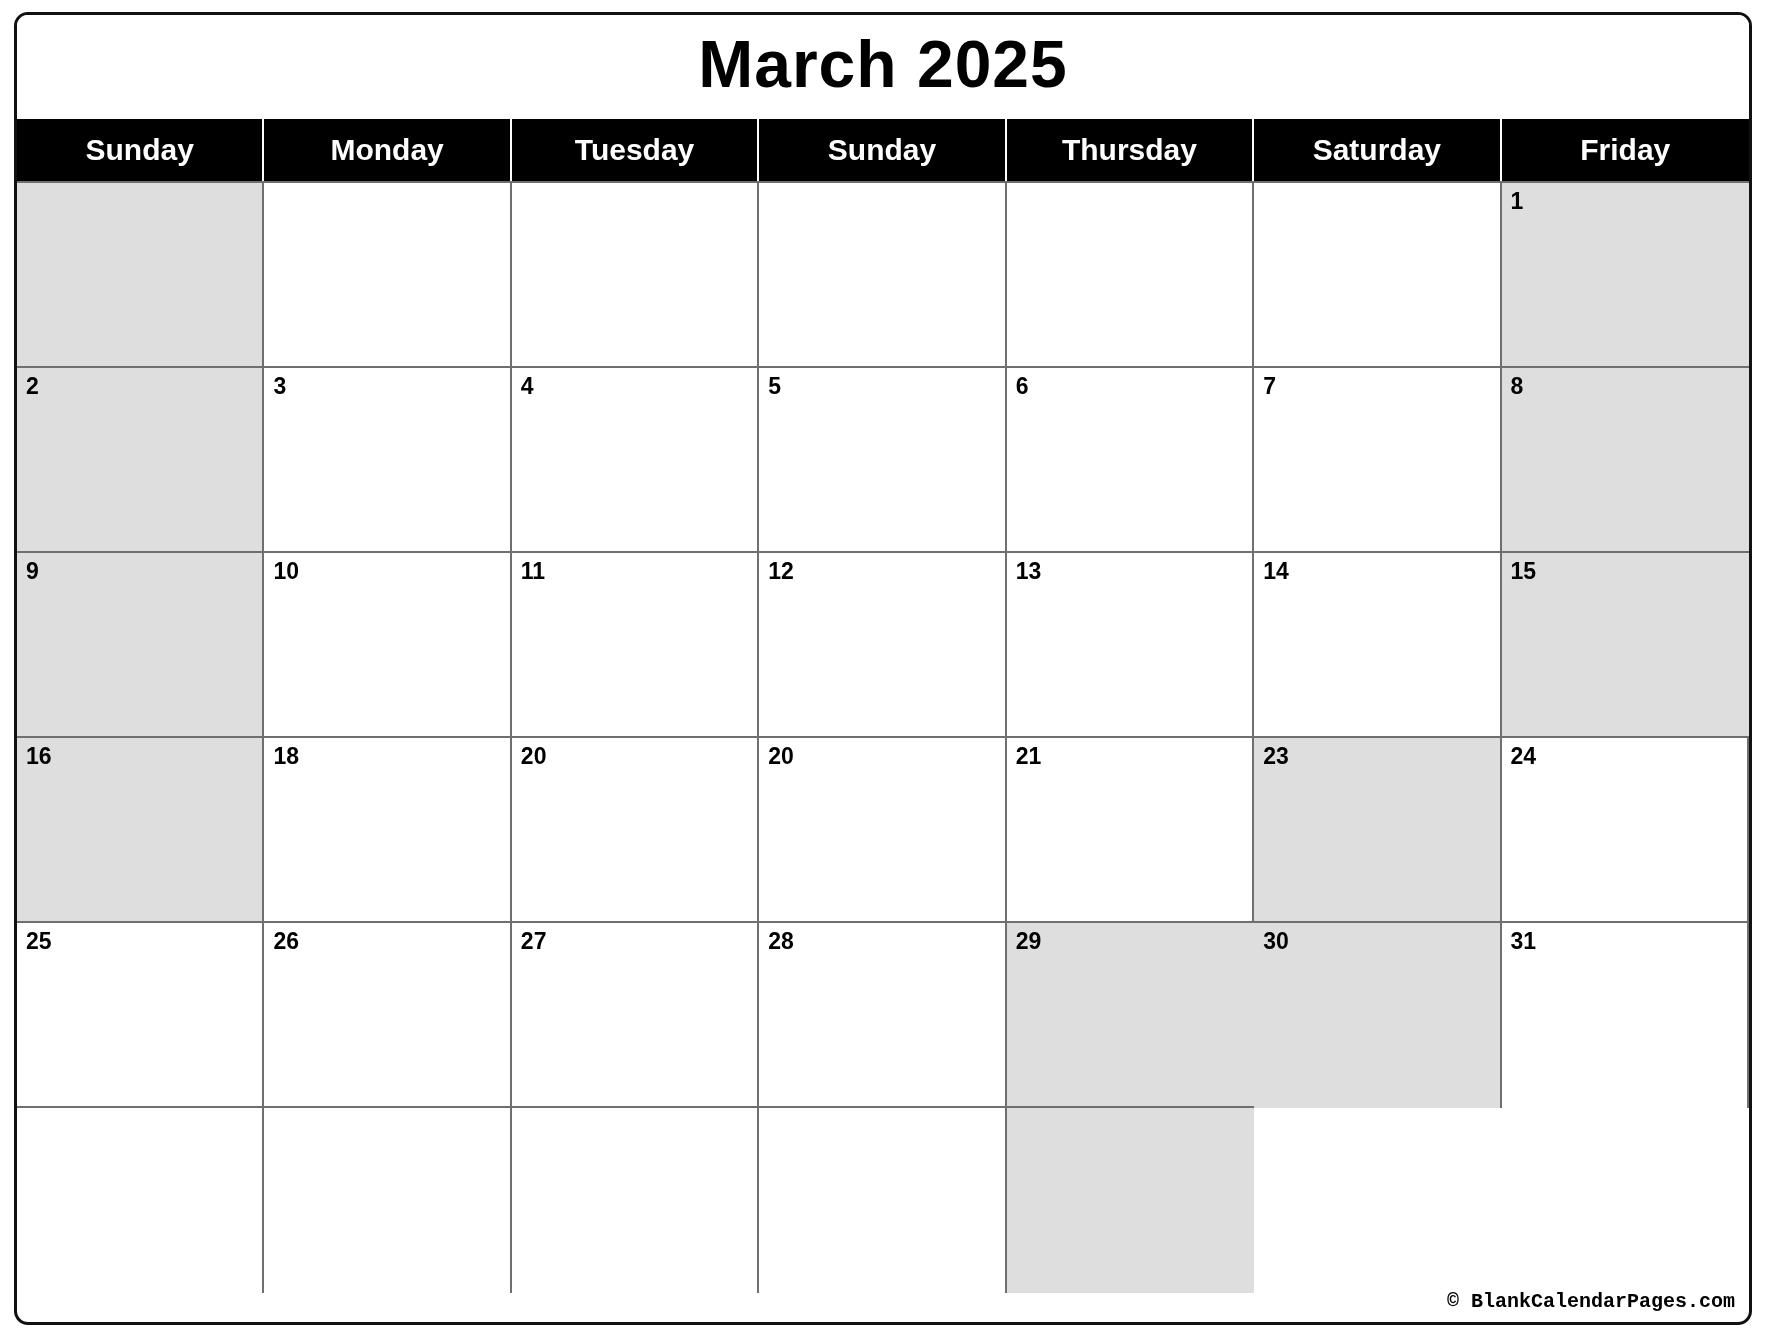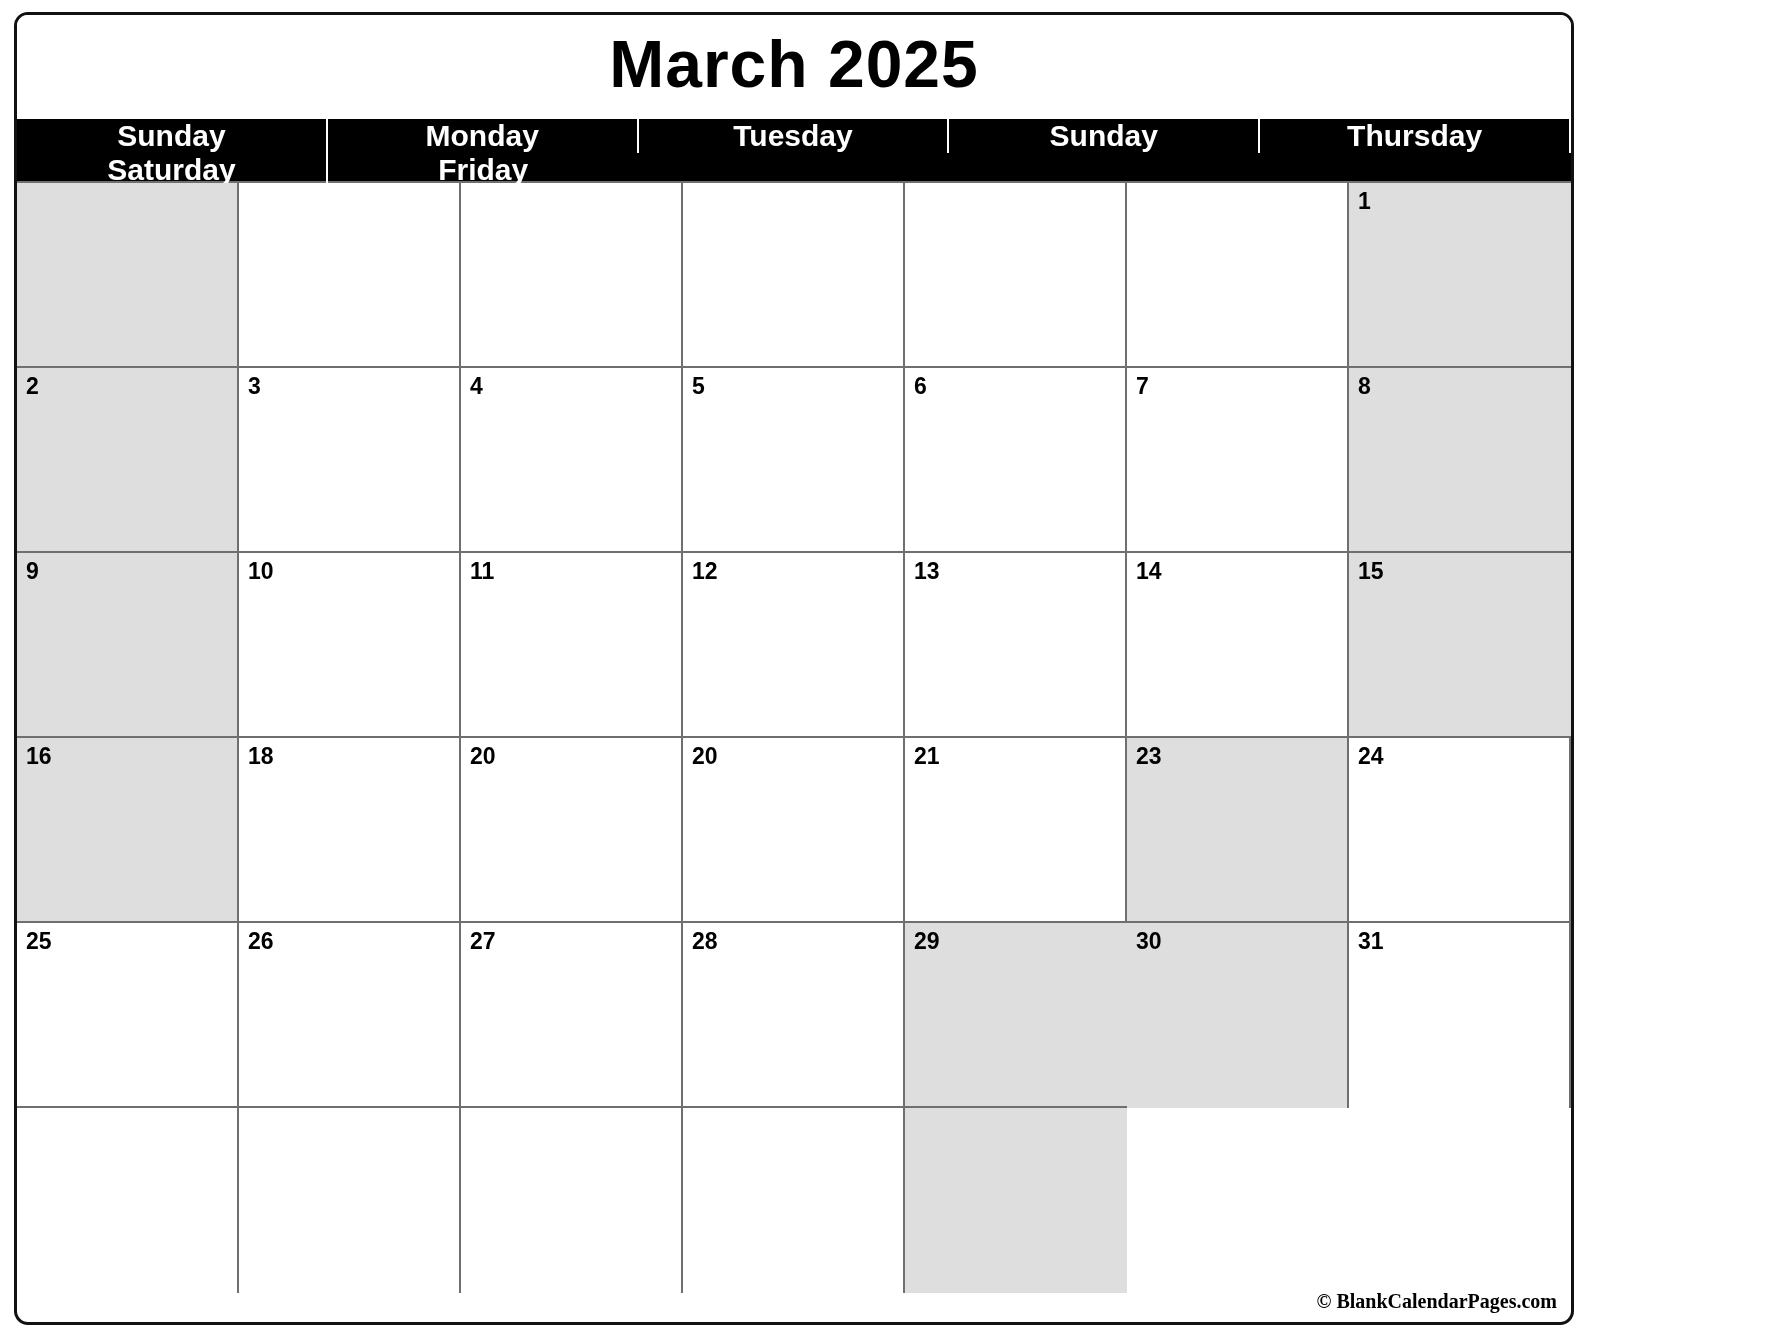--- a/index.html
+++ b/index.html
@@ -11,21 +11,21 @@
     width: 1767px;
     height: 1339px;
     font-family: "Liberation Sans", sans-serif;
     overflow: hidden;
   }
 
   .calendar-frame {
     position: absolute;
     left: 14px;
     top: 12px;
-    width: 1560px;
+    width: 1738px;
     height: 1313px;
     box-sizing: border-box;
     border: 3px solid #111111;
     border-radius: 14px;
     background: #ffffff;
     overflow: hidden;
   }
 
   .title-bar {
     height: 104px;
@@ -38,21 +38,21 @@
     font-size: 66px;
     font-weight: bold;
     color: #000000;
     letter-spacing: 1px;
     line-height: 1;
     padding-bottom: 6px;
   }
 
   .weekday-row {
     display: grid;
-    grid-template-columns: repeat(5, 1fr);
+    grid-template-columns: repeat(7, 1fr);
     background: #000000;
     height: 62px;
   }
   .weekday-cell {
     display: flex;
     align-items: center;
     justify-content: center;
     color: #ffffff;
     font-size: 30px;
     font-weight: bold;
@@ -96,21 +96,21 @@
     line-height: 1.1;
   }
 
   .footer {
     position: absolute;
     right: 14px;
     bottom: 9px;
     font-size: 20px;
     font-weight: bold;
     color: #000000;
-    font-family: Liberation Serif, serif;
+    font-family: Liberation Mono, monospace;
   }
 </style>
 </head>
 <body>
 
 <div class="calendar-frame">
 
   <div class="title-bar">
     <div class="title-text">March 2025</div>
   </div>

